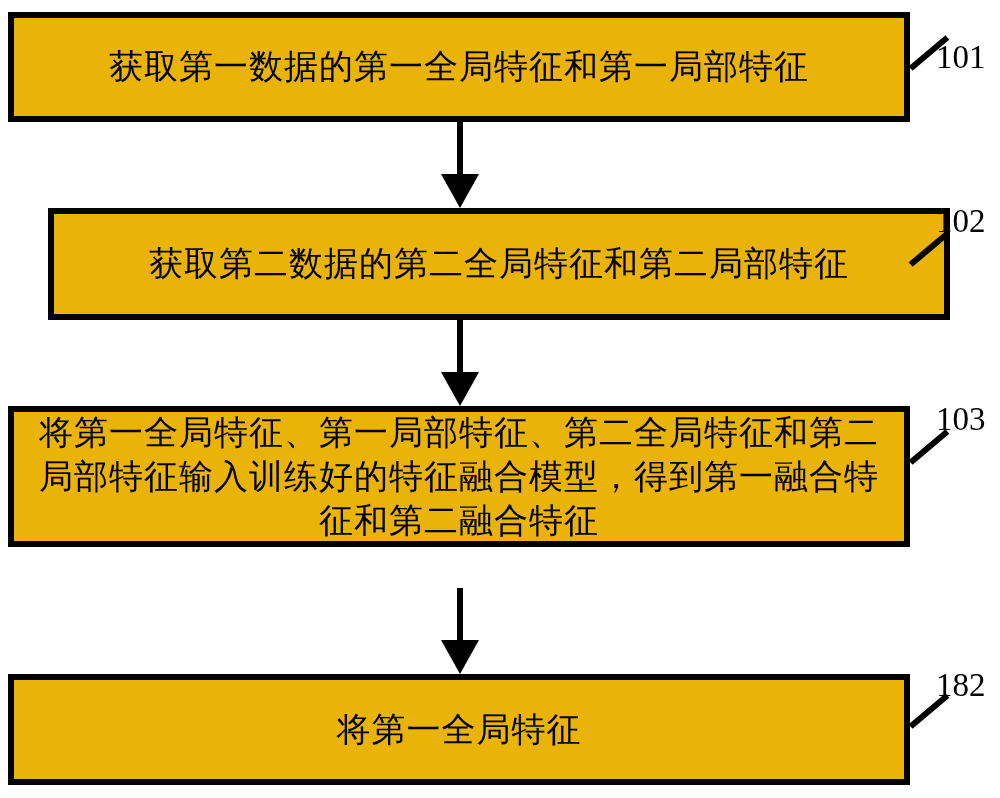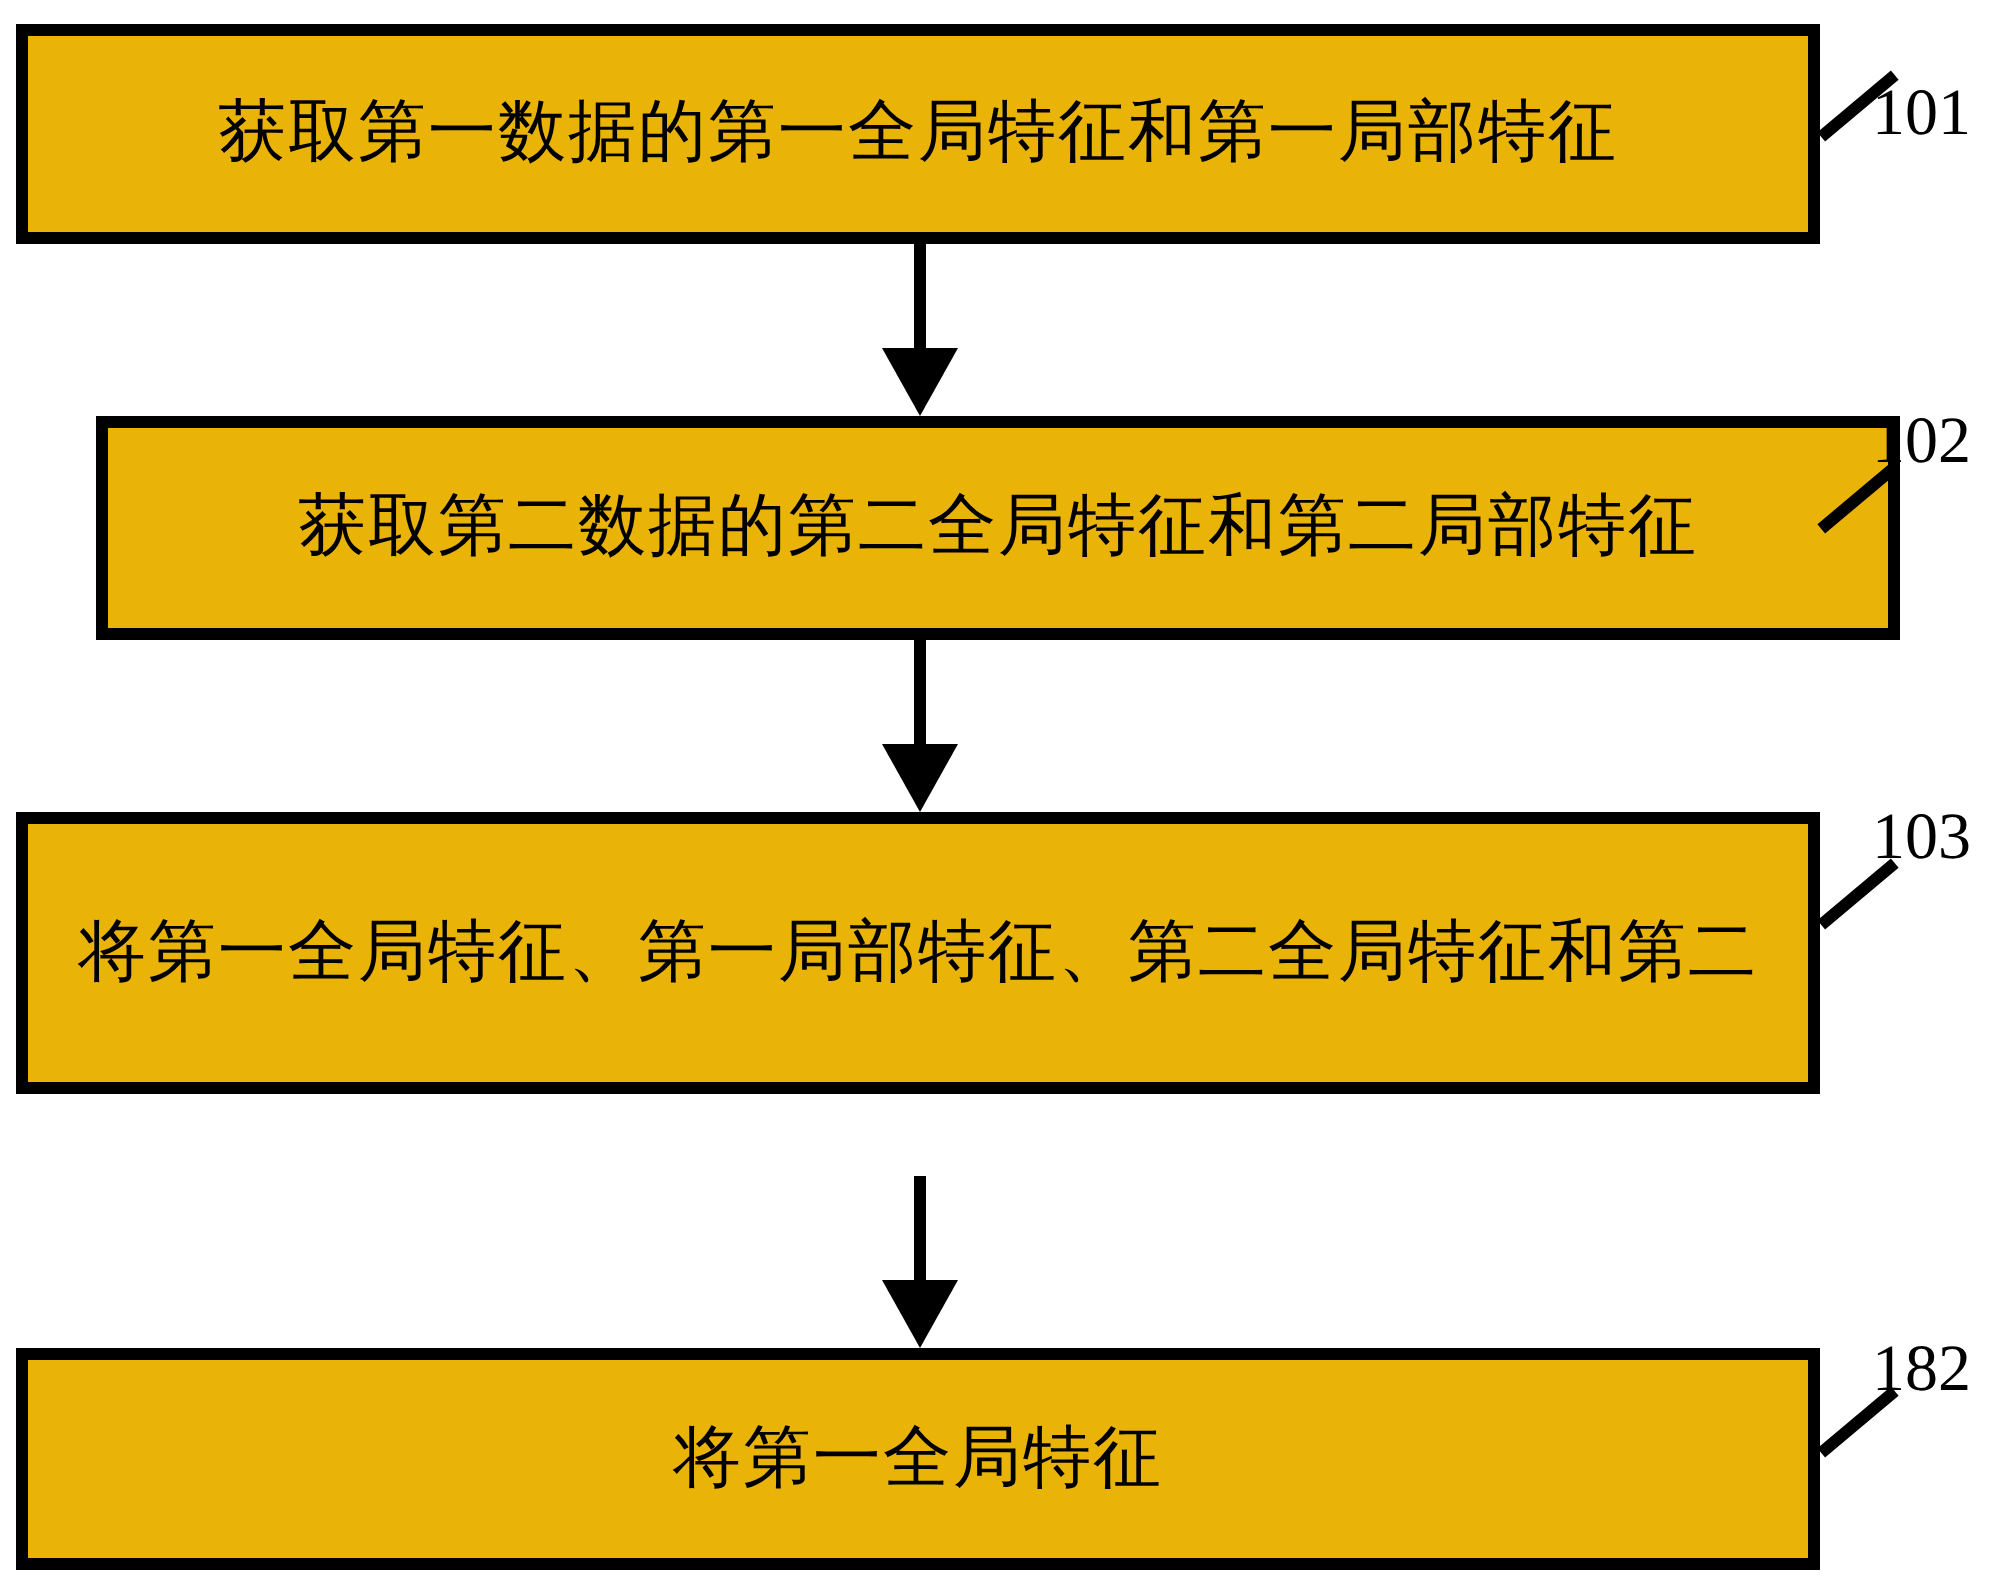--- a/index.html
+++ b/index.html
@@ -99,20 +99,22 @@
   <div class="box-line">获取第二数据的第二全局特征和第二局部特征</div>
 </div>
 <div class="ref-tick" id="ref-tick-2"></div>
 <div class="ref-label" id="ref-label-2">102</div>
 
 <div class="arrow-line" id="arrow-line-2"></div>
 <div class="arrow-head" id="arrow-head-2"></div>
 
 <div class="flow-box" id="box-3">
   <div class="box-line">将第一全局特征、第一局部特征、第二全局特征和第二</div>
+  <div class="box-line">局部特征输入训练好的特征融合模型，得到第一融合特</div>
+  <div class="box-line">征和第二融合特征</div>
 </div>
 <div class="ref-tick" id="ref-tick-3"></div>
 <div class="ref-label" id="ref-label-3">103</div>
 
 <div class="arrow-line" id="arrow-line-3"></div>
 <div class="arrow-head" id="arrow-head-3"></div>
 
 <div class="flow-box" id="box-4">
   <div class="box-line">将第一全局特征</div>
 </div>

